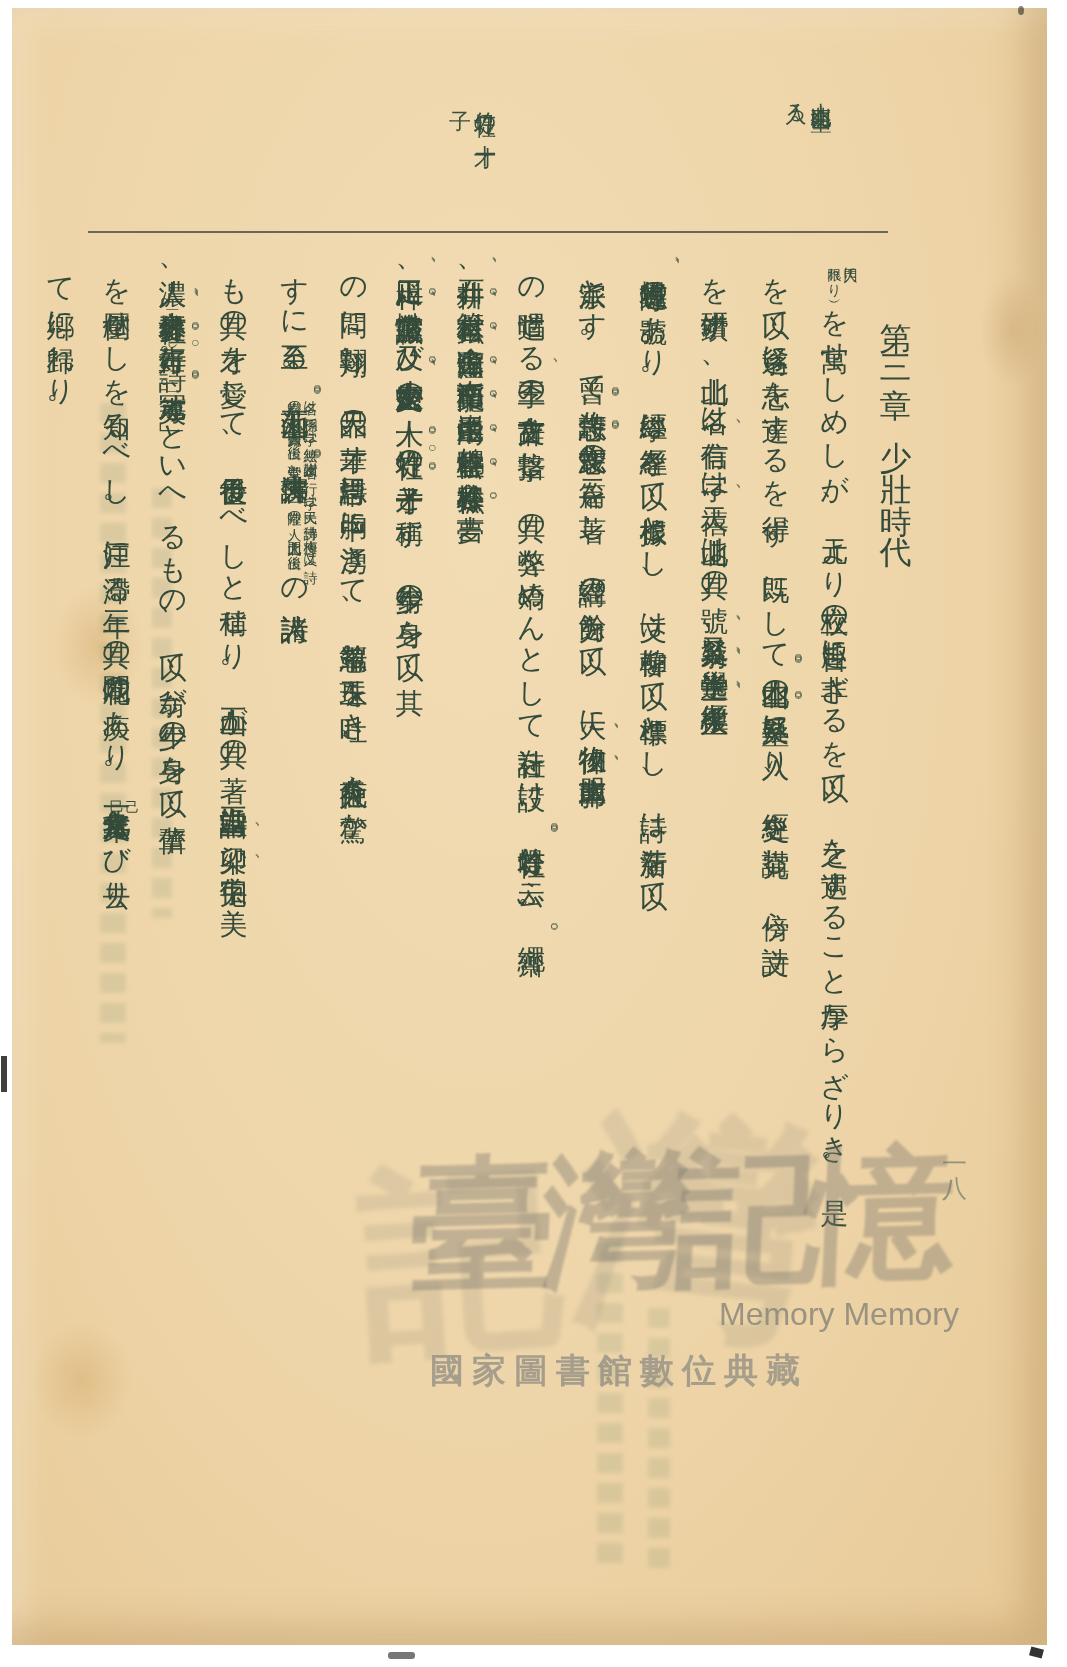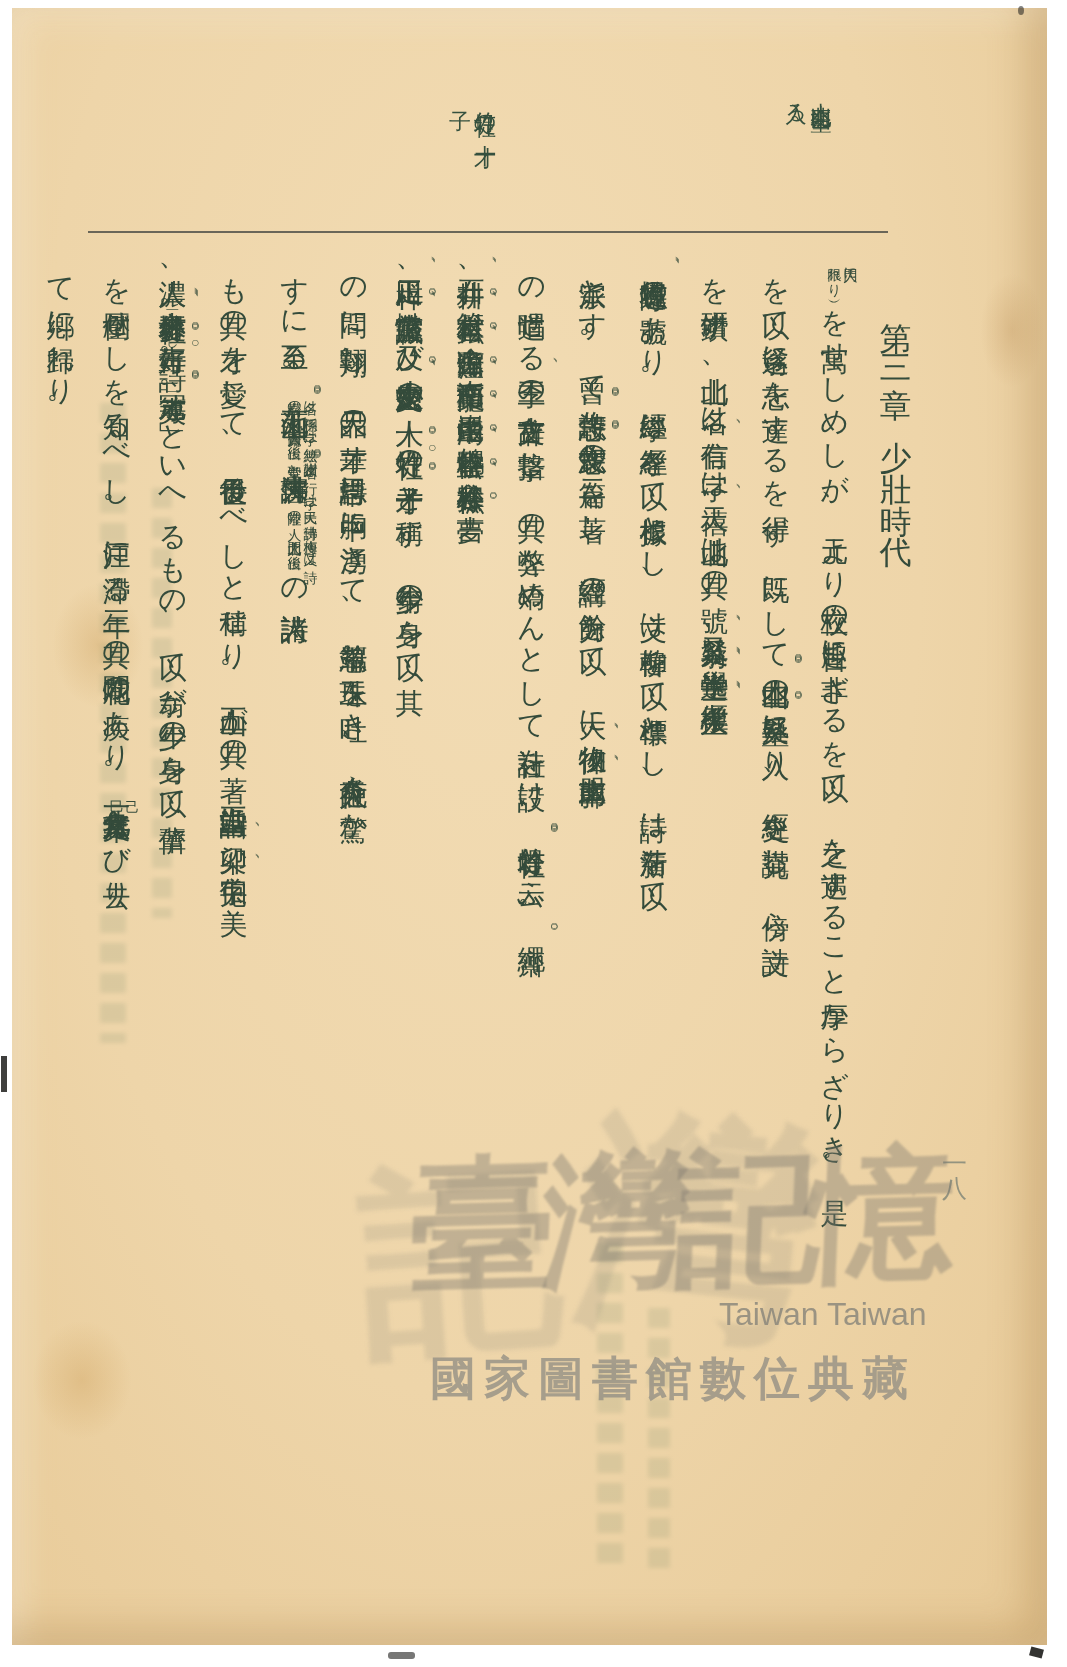--- a/index.html
+++ b/index.html
@@ -32,21 +32,21 @@
   
   .rule{position:absolute;left:76px;top:223px;width:800px;height:2px;background:#52524a;opacity:.85;z-index:2;}
   
   .pagenum{position:absolute;top:1142px;right:76px;z-index:2;font-size:25px;letter-spacing:7px;color:#8a8d7c;opacity:.9;}
   
   .wm-big{position:absolute;left:398px;top:1116px;z-index:3;font-size:145px;font-weight:bold;
           letter-spacing:-12px;color:rgba(124,121,111,.40);filter:blur(1.3px);
           transform:rotate(-1.5deg) skewX(-4deg);white-space:nowrap;}
   .wm-latin{position:absolute;left:707px;top:1288px;z-index:3;font-size:32px;
             color:rgba(134,131,121,.8);font-family:"Liberation Sans","DejaVu Sans",sans-serif;}
-  .wm-sub{position:absolute;left:418px;top:1340px;z-index:3;font-size:46px;font-weight:bold;
+  .wm-sub{position:absolute;left:418px;top:1340px;z-index:3;font-size:34px;font-weight:bold;
           letter-spacing:8px;color:rgba(146,142,132,.78);filter:blur(.4px);white-space:nowrap;}
   .wm-ghost{position:absolute;z-index:1;font-weight:bold;color:rgba(126,123,113,.17);filter:blur(2px);}
   #wg1{left:560px;top:905px;font-size:235px;transform:rotate(6deg);}
   #wg2{left:295px;top:985px;font-size:200px;transform:rotate(-4deg);}
   
   .ghost{position:absolute;z-index:1;width:26px;filter:blur(2px);opacity:.38;
          background:repeating-linear-gradient(to bottom,rgba(110,132,100,.4) 0 20px,transparent 20px 30px);}
   #g1{left:88px;top:395px;height:640px;}
   #g2{left:140px;top:480px;height:430px;width:20px;}
   #g3{left:585px;top:1235px;height:320px;}
@@ -106,20 +106,20 @@
       <div class="col"><span class="">すに至る。</span><span class="em-c">菊池五山</span><span class="warichu"><span class="wline">名は桐孫、字は無絃、讃州</span><span class="wline">高松の人、寛齋門人、後出</span></span><span class="em-c">大窪詩佛</span><span class="warichu"><span class="wline">名は行、字は天民、詩佛、痩梅、又は詩</span><span class="wline">聖堂と號す、常陸の人、北山門人、後出</span></span><span class="">の諸詩人</span></div>
       <div class="col"><span class="">も其の才を愛して、後世畏るべしと稱せり。五山が其の著、五山堂詩話に「</span><span class="em-s">梁卯</span><span class="">、字</span><span class="em-s">伯兎</span><span class="">。美</span></div>
       <div class="col"><span class="">濃人、</span><span class="em-s">亦來參</span><span class="kaeri">二</span><span class="em-s">竹堤社</span><span class="kaeri">一</span><span class="">。</span><span class="em-c">靑年好</span><span class="kaeri">し</span><span class="em-c">詩</span><span class="">。</span><span class="em-c">才冠</span><span class="kaeri">二</span><span class="em-c">等夷</span><span class="kaeri">一</span><span class="">。」といへるもの、以て翁が年少の身を以て儕輩</span></div>
       <div class="col"><span class="">を壓倒せしを知るべし。江戸に滯る三年、其の間烟花の疾あり。文化六年</span><span class="warichu"><span class="wline">己</span><span class="wline">巳</span></span><span class="">春某月一たび去り</span></div>
       <div class="col"><span class="">て鄕に歸れり。</span></div>
     </div>
 
   <div class="wm-ghost vt" id="wg1">灣</div>
   <div class="wm-ghost vt" id="wg2">記</div>
   <div class="wm-big">臺灣記憶</div>
-  <div class="wm-latin">Taiwan Taiwan</div>
+  <div class="wm-latin">Memory Memory</div>
   <div class="wm-sub">國家圖書館數位典藏</div>
 </div>
 
 <div class="speck" id="sp1"></div>
 <div class="speck" id="sp2"></div>
 <div class="speck" id="sp3"></div>
 <div class="speck" id="sp4"></div>
 
 </body></html>

